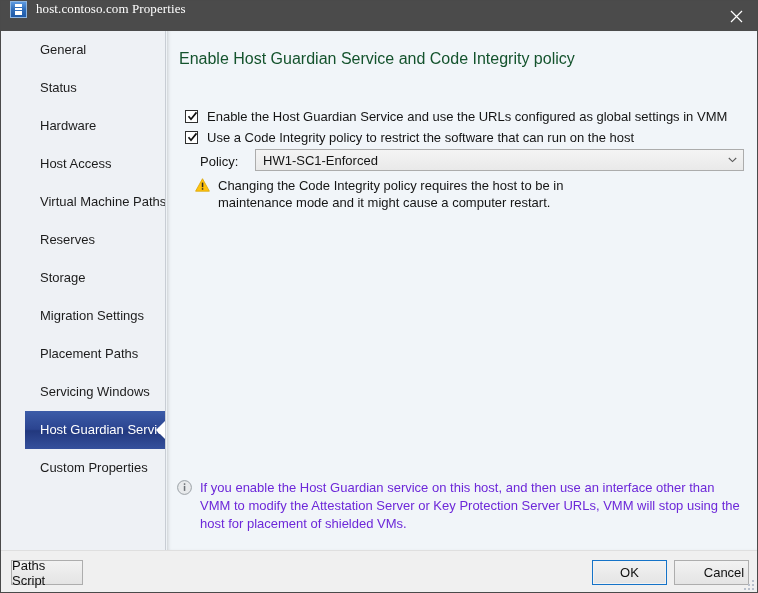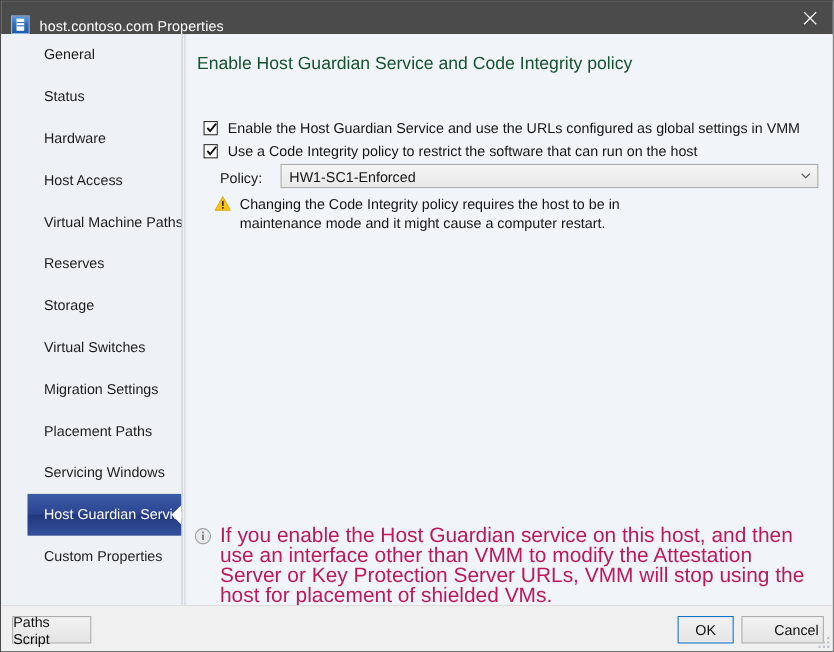--- a/index.html
+++ b/index.html
@@ -23,21 +23,22 @@
   }
 
   
   #titlebar {
     position: absolute;
     left: 0; top: 0;
     width: 758px;
     height: 30px;
     background: #4b4b4b;
     display: flex;
-    align-items: flex-end;
+    align-items: flex-start;
+    font-family: Liberation Serif, serif;
   }
   #app-icon {
     width: 17px;
     height: 17px;
     margin-left: 9px;
     border: 1px solid #8fb6e0;
     background: linear-gradient(180deg, #5d9ae0 0%, #2f6dba 50%, #1f5aa8 100%);
     box-sizing: border-box;
     position: relative;
     flex: none;
@@ -225,22 +226,22 @@
   
   #info-block {
     position: absolute;
     left: 10px; top: 448px;
     width: 565px;
     display: flex;
     align-items: flex-start;
   }
   .info-icon { flex: none; margin-top: 1px; }
   #info-text {
-    font-size: 19px;
-    color: #be185d;
+    font-size: 13px;
+    color: #6d28d9;
     margin-left: 8px;
     line-height: 18px;
   }
 
   
   #footer {
     position: absolute;
     left: 0; top: 549px;
     width: 756px;
     height: 42px;
@@ -257,21 +258,21 @@
     color: #101010;
     display: flex;
     align-items: center;
     justify-content: center;
     box-sizing: border-box;
     cursor: default;
     font-family: "Liberation Sans", sans-serif;
   }
   #btn-view-script { left: 10px; top: 9px; width: 72px; }
   #btn-ok {
-    right: 90px; top: 9px; width: 51px;
+    right: 90px; top: 9px; width: 75px;
     border: 1px solid #1573c8;
     box-shadow: inset 0 0 0 1px #f2f2f2;
   }
   #btn-cancel { right: 8px; top: 9px; width: 75px; padding-left: 25px; }
 
   #resize-grip {
     position: absolute;
     right: 2px; bottom: 2px;
     width: 13px; height: 13px;
   }
@@ -294,21 +295,20 @@
   <div id="content-area">
 
     <div id="sidebar">
       <div class="nav-item">General</div>
       <div class="nav-item">Status</div>
       <div class="nav-item">Hardware</div>
       <div class="nav-item">Host Access</div>
       <div class="nav-item">Virtual Machine Paths</div>
       <div class="nav-item">Reserves</div>
       <div class="nav-item">Storage</div>
-      <div class="nav-item">Virtual Switches</div>
       <div class="nav-item">Migration Settings</div>
       <div class="nav-item">Placement Paths</div>
       <div class="nav-item">Servicing Windows</div>
       <div class="nav-item selected">Host Guardian Service</div>
       <div class="nav-item">Custom Properties</div>
     </div>
 
     <div id="panel">
 
       <div id="panel-heading">Enable Host Guardian Service and Code Integrity policy</div>

